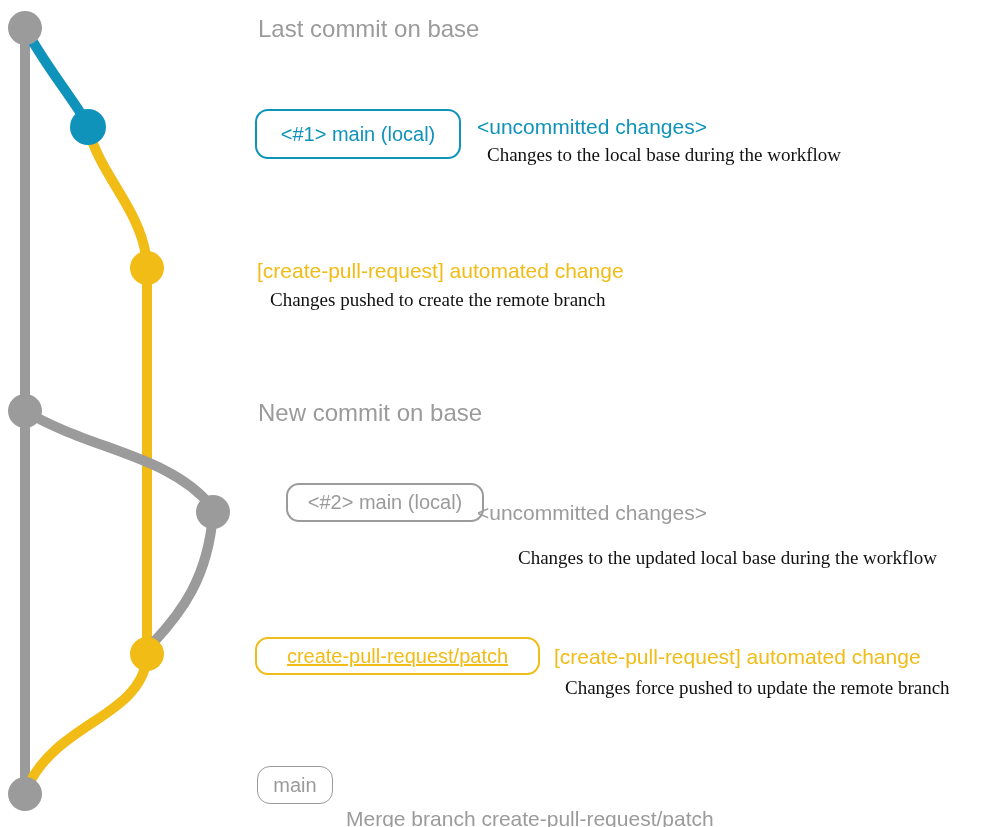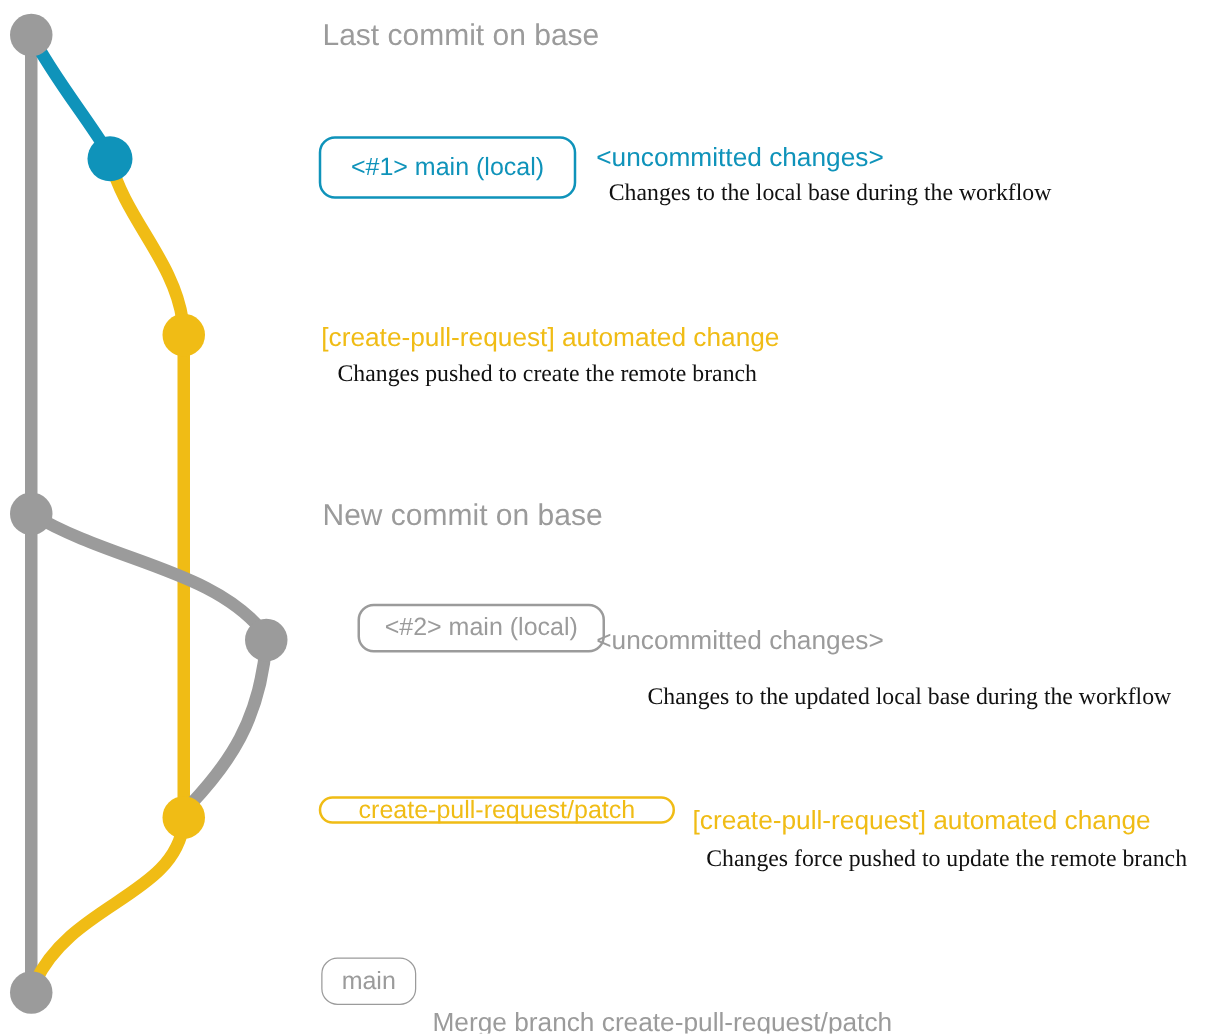--- a/index.html
+++ b/index.html
@@ -60,21 +60,21 @@
   #label-last-commit   { left: 258px; top: 15px;  }
   #badge-main-1        { left: 255px; top: 109px; width: 206px; height: 50px; }
   #title-uncommitted-1 { left: 477px; top: 114px; }
   #desc-1              { left: 487px; top: 144px; text-align: center; }
   #title-automated-1   { left: 257px; top: 258px; }
   #desc-2              { left: 270px; top: 289px; }
   #label-new-commit    { left: 258px; top: 399px; }
   #badge-main-2        { left: 255px; top: 483px; width: 198px; height: 39px; margin-left: 31px; }
   #title-uncommitted-2 { left: 477px; top: 500px; }
   #desc-3              { left: 487px; top: 547px; margin-left: 31px; }
-  #badge-patch         { left: 255px; top: 637px; width: 285px; height: 22px; }
+  #badge-patch         { left: 255px; top: 637px; width: 285px; height: 38px; text-decoration: underline; }
   #title-automated-2   { left: 554px; top: 644px; }
   #desc-4              { left: 565px; top: 677px; }
   #badge-main-final    { left: 257px; top: 766px; width: 76px; height: 38px; border-width: 1.5px; }
   #title-merge         { left: 346px; top: 806px; }
 </style>
 </head>
 <body>
 
 <div class="stage">
 

